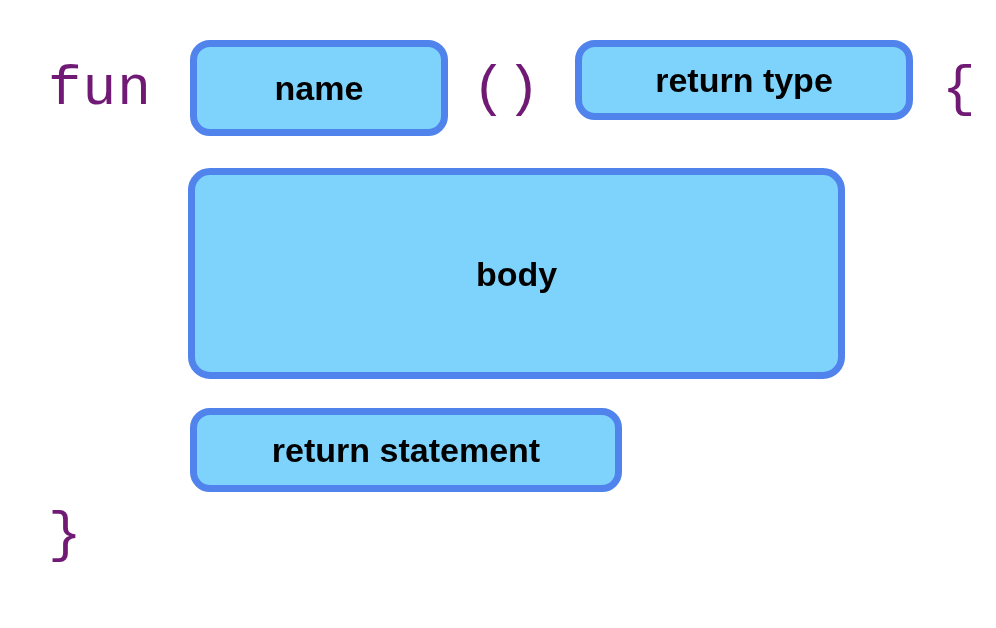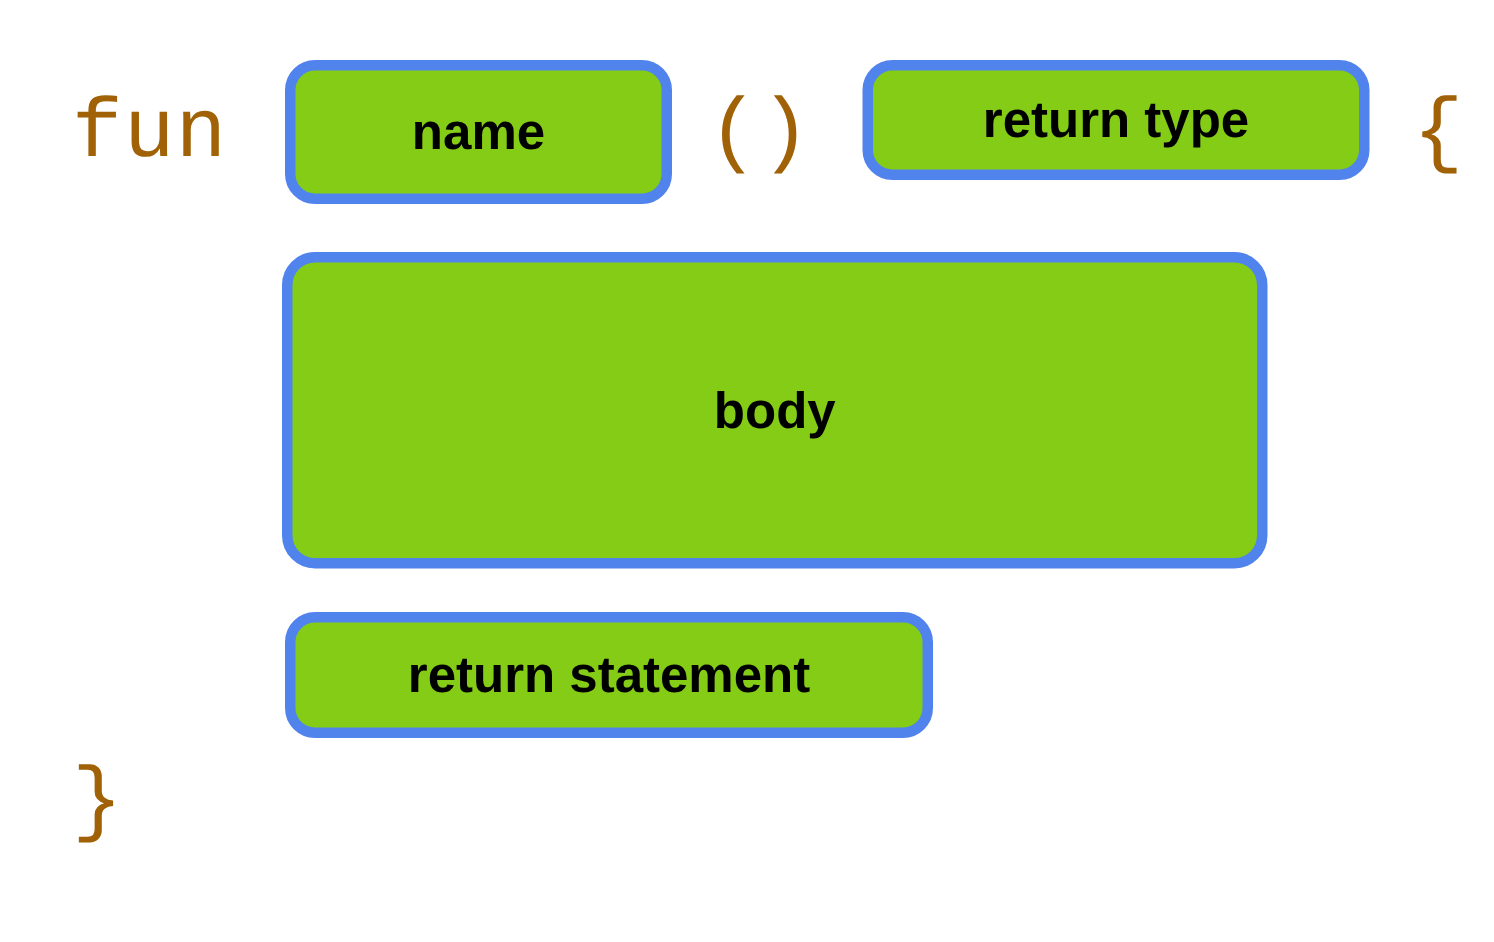--- a/index.html
+++ b/index.html
@@ -20,36 +20,36 @@
     position: absolute;
     inset: 0;
     width: 996px;
     height: 628px;
   }
 
   
   .token {
     position: absolute;
     font-family: "Liberation Mono", "DejaVu Sans Mono", monospace;
-    color: #a16207;
+    color: #701a75;
     font-weight: 400;
     line-height: 1;
     white-space: pre;
     user-select: none;
   }
   #tok-fun   { left: 48px;  top: 61px;  font-size: 56px; letter-spacing: 1px; }
   #tok-parens{ left: 472px; top: 61px;  font-size: 56px; letter-spacing: 1px; }
   #tok-open  { left: 942px; top: 61px;  font-size: 56px; }
   #tok-close { left: 48px;  top: 507px; font-size: 56px; }
 
   
   .slot {
     position: absolute;
     box-sizing: border-box;
-    background: #84cc16;
+    background: #7dd3fc;
     border: 7px solid #5183ec;
     border-radius: 20px;
     display: flex;
     align-items: center;
     justify-content: center;
   }
   .slot-label {
     font-family: "Liberation Sans", sans-serif;
     font-weight: 700;
     color: #000000;

